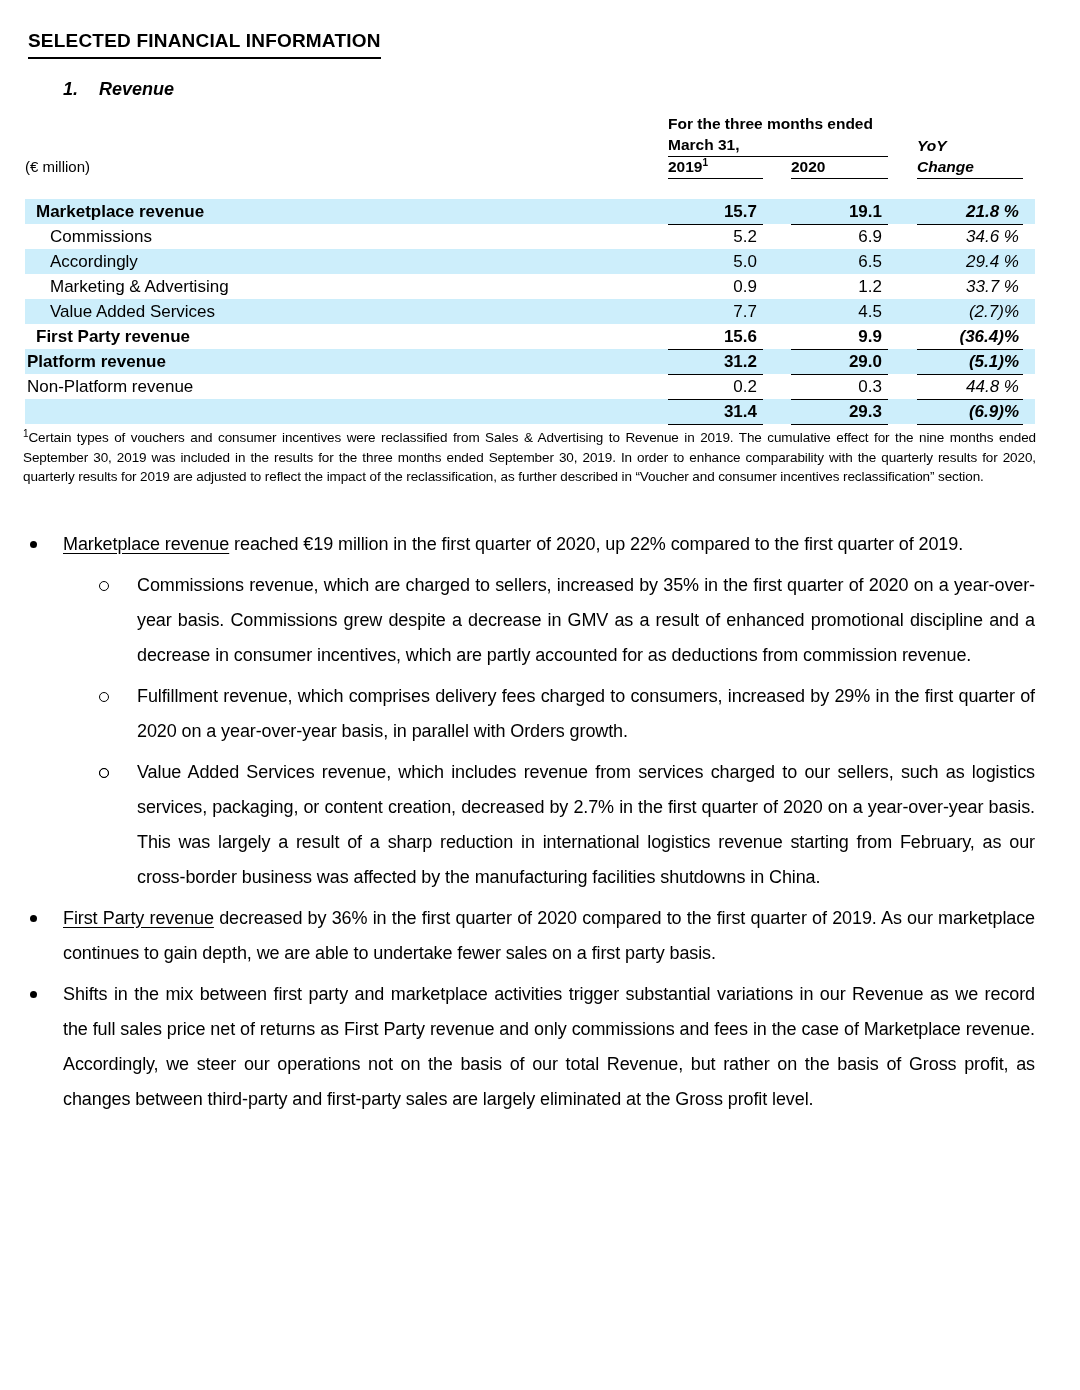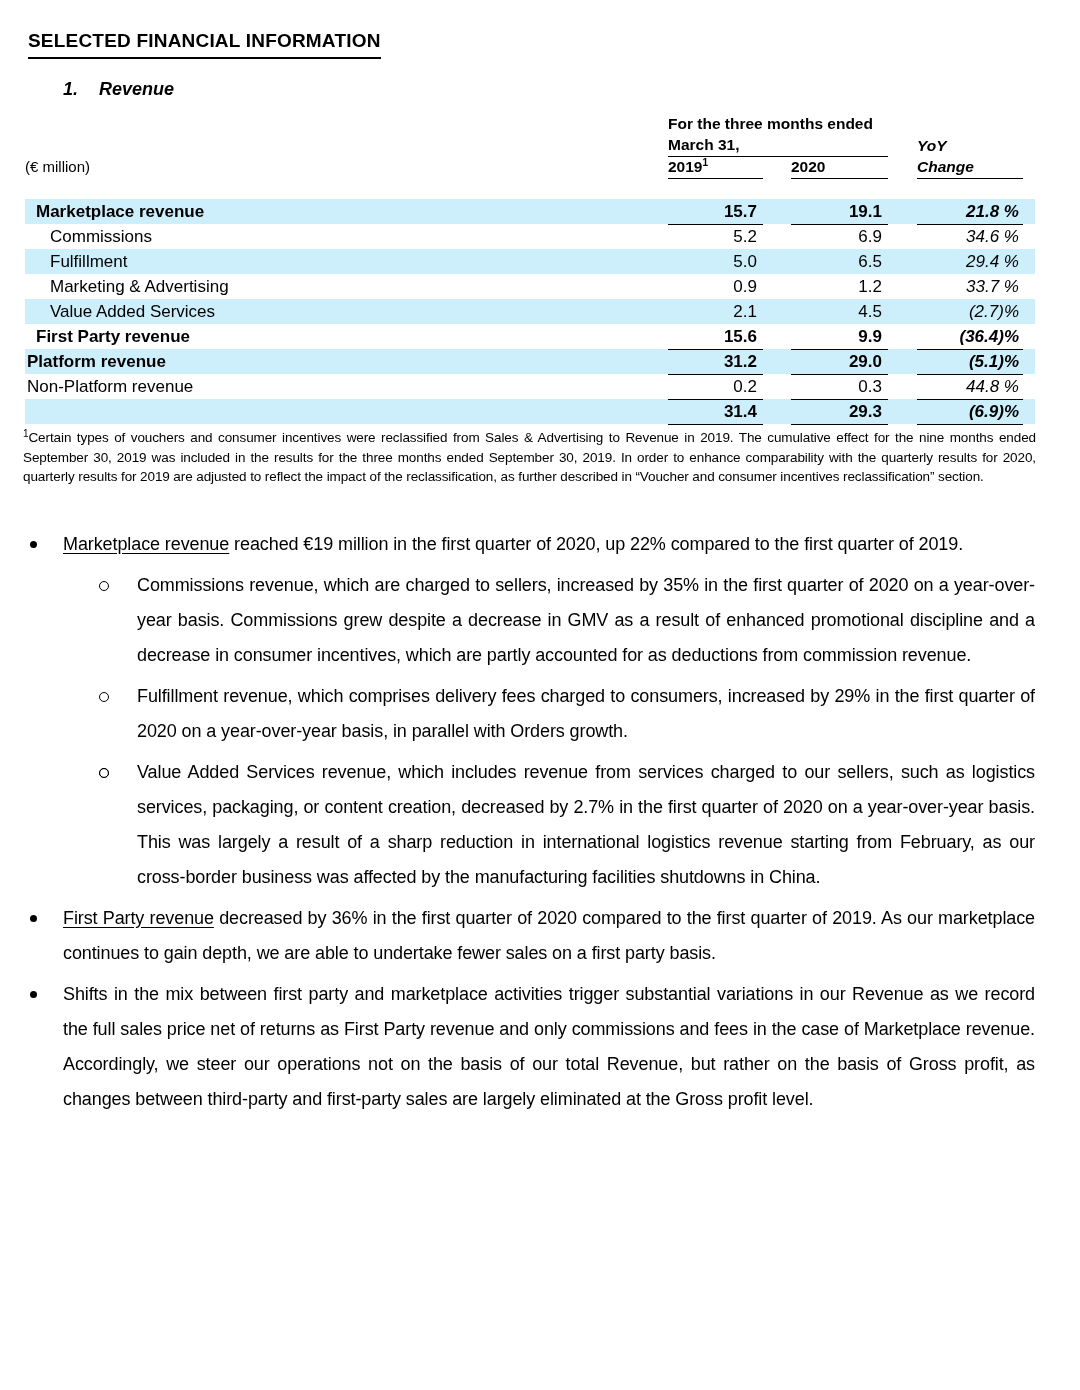--- a/index.html
+++ b/index.html
@@ -96,36 +96,36 @@
       </div>
 
       <div class="drow">
         <div class="c-lbl lblcell ind-b">Commissions</div>
         <div class="c-1 num">5.2</div>
         <div class="c-2 num">6.9</div>
         <div class="c-3 yoy">34.6 %</div>
       </div>
 
       <div class="drow blue">
-        <div class="c-lbl lblcell ind-b">Fulfillment</div>
+        <div class="c-lbl lblcell ind-b">Accordingly</div>
         <div class="c-1 num">5.0</div>
         <div class="c-2 num">6.5</div>
         <div class="c-3 yoy">29.4 %</div>
       </div>
 
       <div class="drow">
         <div class="c-lbl lblcell ind-b">Marketing &amp; Advertising</div>
         <div class="c-1 num">0.9</div>
         <div class="c-2 num">1.2</div>
         <div class="c-3 yoy">33.7 %</div>
       </div>
 
       <div class="drow blue">
         <div class="c-lbl lblcell ind-b">Value Added Services</div>
-        <div class="c-1 num">2.1</div>
+        <div class="c-1 num">7.7</div>
         <div class="c-2 num">4.5</div>
         <div class="c-3 yoy">(2.7)%</div>
       </div>
 
       <div class="drow">
         <div class="c-lbl lblcell ind-a bold">First Party revenue</div>
         <div class="c-1 num bold u">15.6</div>
         <div class="c-2 num bold u">9.9</div>
         <div class="c-3 yoy bold u">(36.4)%</div>
       </div>

